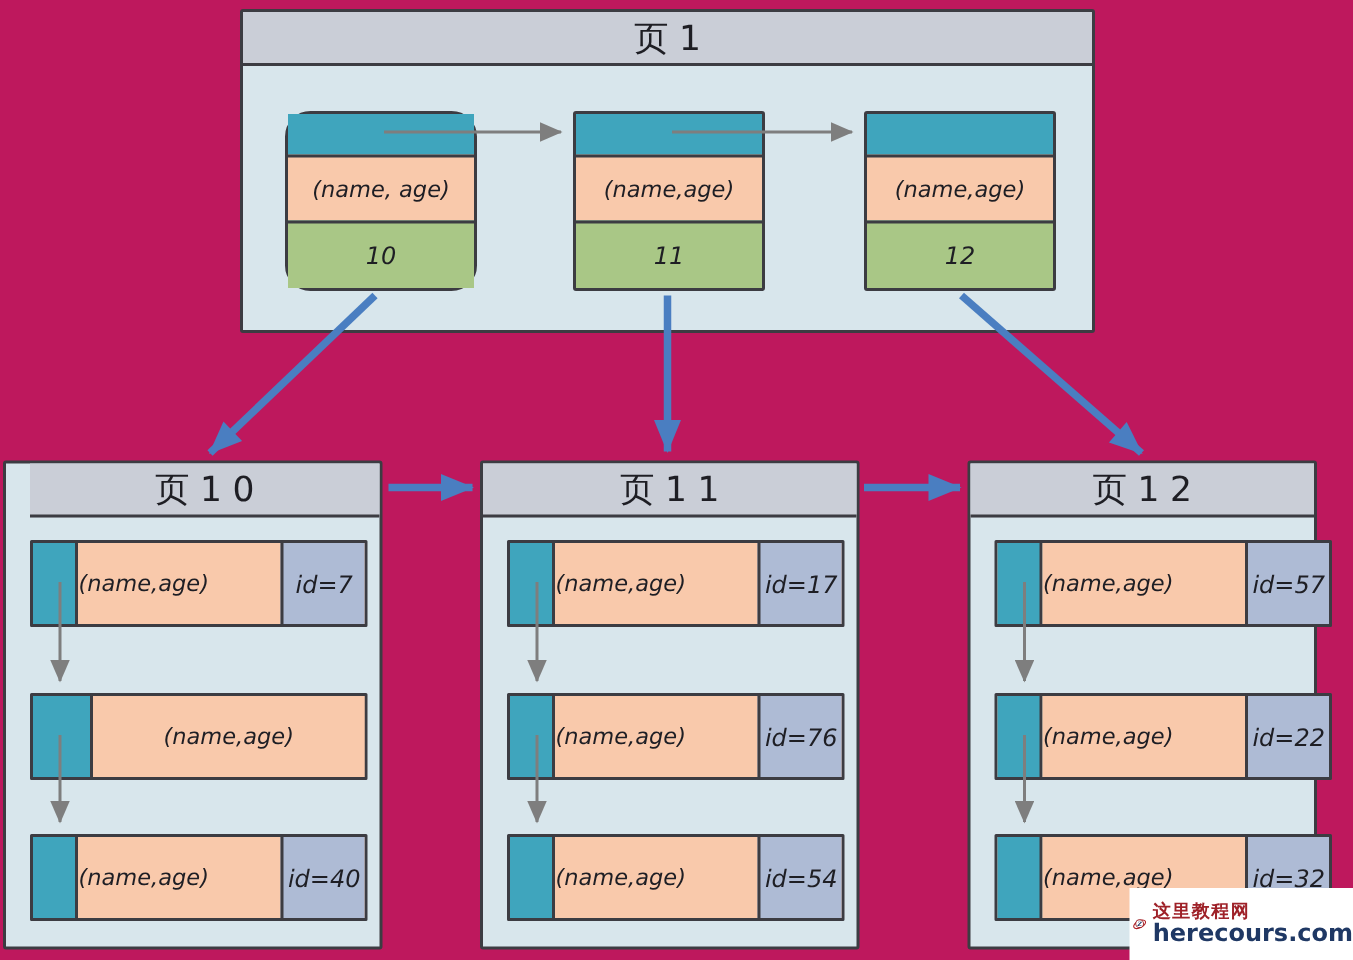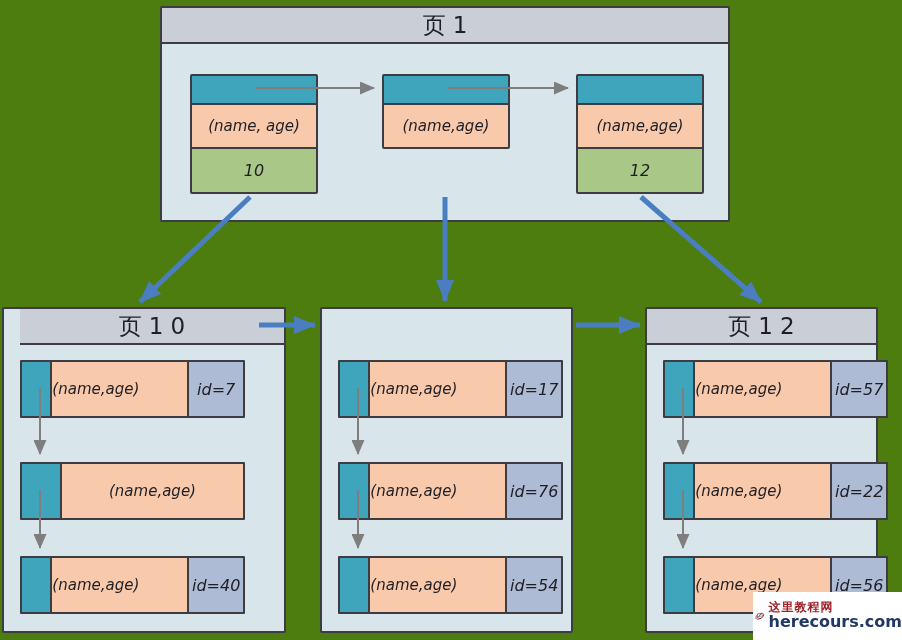--- a/index.html
+++ b/index.html
@@ -1,51 +1,51 @@
 <!DOCTYPE html>
 <html><head>
 <meta charset="utf-8">
 <style>
   html,body{margin:0;padding:0;background:#fff;}
   .canvas{
-    position:relative;width:902px;height:640px;background:#4d7c0f;overflow:hidden;
+    position:relative;width:902px;height:640px;background:#be185d;overflow:hidden;
     font-family:"DejaVu Sans",sans-serif;color:#1e1e24;
   }
   
   .page{
     position:absolute;border:2px solid #3c3c42;background:#d8e6ec;border-radius:2px;
     box-sizing:border-box;
   }
   .page-header{
     height:34px;background:#caced7;border-bottom:2px solid #3c3c42;
     display:flex;align-items:center;justify-content:center;
     font-size:23px;letter-spacing:7px;padding-left:7px; 
   }
   #root-page{left:160px;top:6px;width:570px;height:216px;}
-  #leaf-page-0{left:2px;top:307px;width:284px;height:326px;padding-left:16px;}
+  #leaf-page-0{left:2px;top:307px;width:253px;height:326px;padding-left:16px;}
   #leaf-page-1{left:320px;top:307px;width:253px;height:326px;}
   #leaf-page-2{left:645px;top:307px;width:233px;height:326px;}
 
   
   .entry{
     position:absolute;top:66px;width:128px;border:2px solid #3c3c42;border-radius:2px;
     box-sizing:border-box;background:#3fa5bd;
   }
   .entry .e-ptr{height:27px;background:#3fa5bd;}
   .entry .e-key{
     height:42px;background:#f9c9ab;border-top:2px solid #3c3c42;
     display:flex;align-items:center;justify-content:center;
     font-style:italic;font-size:15px;
   }
   .entry .e-page{
     height:43px;background:#a9c786;border-top:2px solid #3c3c42;
     display:flex;align-items:center;justify-content:center;
     font-style:italic;font-size:16px;
   }
-  #entry-0{left:28px;} #entry-1{left:220px;} #entry-2{left:414px;}
+  #entry-0{left:28px;border-radius:17px;} #entry-1{left:220px;} #entry-2{left:414px;}
 
   
   .leaf-row{
     position:absolute;left:16px;width:225px;height:58px;border:2px solid #3c3c42;
     box-sizing:border-box;display:flex;border-radius:1px;background:#f9c9ab;
   }
   .row-0{top:51px;} .row-1{top:153px;} .row-2{top:247px;}
   .cell-ptr{width:40px;background:#3fa5bd;border-right:2px solid #3c3c42;box-sizing:border-box;}
   .cell-key{
     flex:1;background:#f9c9ab;display:flex;align-items:center;justify-content:center;
@@ -79,20 +79,21 @@
     </div>
 
     <div class="entry" id="entry-0">
       <div class="e-ptr"></div>
       <div class="e-key">(name, age)</div>
       <div class="e-page">10</div>
     </div>
     <div class="entry" id="entry-1">
       <div class="e-ptr"></div>
       <div class="e-key">(name,age)</div>
+      <div class="e-page">11</div>
     </div>
     <div class="entry" id="entry-2">
       <div class="e-ptr"></div>
       <div class="e-key">(name,age)</div>
       <div class="e-page">12</div>
     </div>
   </div>
 
   <div class="page" id="leaf-page-0">
     <div class="page-header">
@@ -108,20 +109,23 @@
       <div class="cell-key">(name,age)</div>
     </div>
     <div class="leaf-row row-2">
       <div class="cell-ptr"></div>
       <div class="cell-key">(name,age)</div>
       <div class="cell-id">id=40</div>
     </div>
   </div>
 
   <div class="page" id="leaf-page-1">
+    <div class="page-header">
+      <span>页11</span>
+    </div>
     <div class="leaf-row row-0">
       <div class="cell-ptr"></div>
       <div class="cell-key">(name,age)</div>
       <div class="cell-id">id=17</div>
     </div>
     <div class="leaf-row row-1">
       <div class="cell-ptr"></div>
       <div class="cell-key">(name,age)</div>
       <div class="cell-id">id=76</div>
     </div>
@@ -142,21 +146,21 @@
       <div class="cell-id">id=57</div>
     </div>
     <div class="leaf-row row-1">
       <div class="cell-ptr"></div>
       <div class="cell-key">(name,age)</div>
       <div class="cell-id">id=22</div>
     </div>
     <div class="leaf-row row-2">
       <div class="cell-ptr"></div>
       <div class="cell-key">(name,age)</div>
-      <div class="cell-id">id=56</div>
+      <div class="cell-id">id=32</div>
     </div>
   </div>
 
   <svg id="arrows" width="902" height="640" viewBox="0 0 902 640">
     <defs>
       <marker id="mb" markerUnits="userSpaceOnUse" markerWidth="24" markerHeight="20" refX="22" refY="10" orient="auto">
         <path d="M1,1 L23,10 L1,19 Z" fill="#4a7ec1"></path>
       </marker>
       <marker id="mg" markerUnits="userSpaceOnUse" markerWidth="15" markerHeight="13" refX="14" refY="6.5" orient="auto">
         <path d="M0,0 L15,6.5 L0,13 Z" fill="#7e7e7e"></path>

